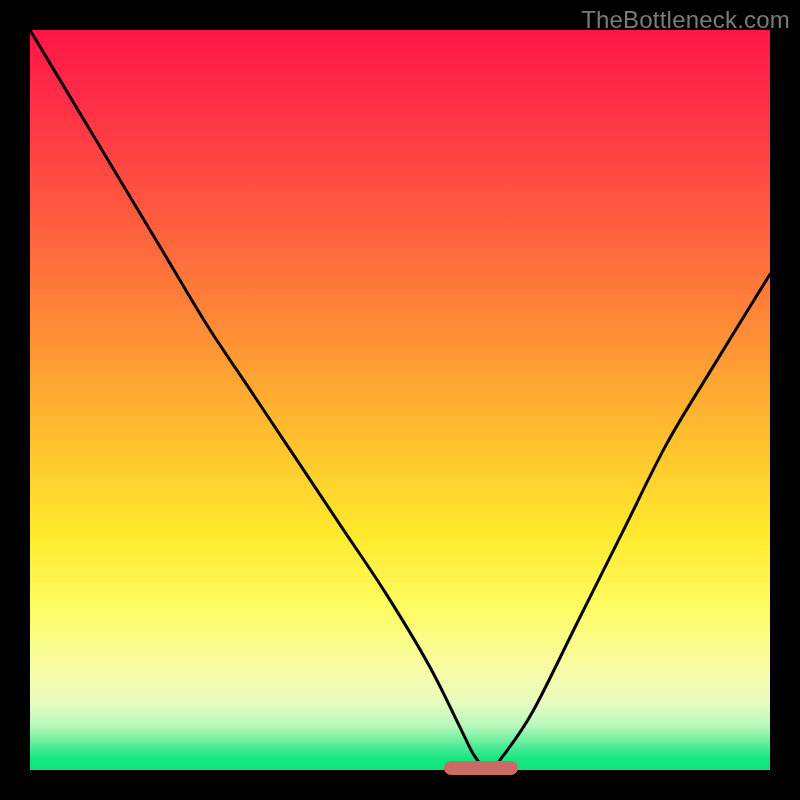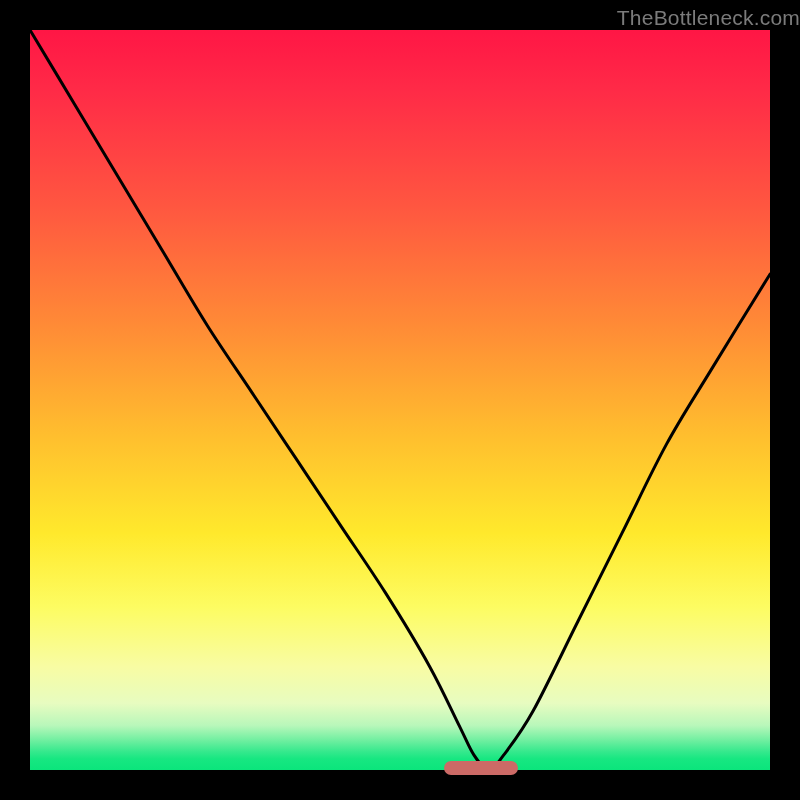--- a/index.html
+++ b/index.html
@@ -38,23 +38,23 @@
       #b8f7ba 94%,
       #6fefa0 96%,
       #36e98d 97.5%,
       #17e781 98.5%,
       #0be57c 100%
     );
   }
   .watermark {
     position: absolute;
     top: 6px;
-    right: 0;
+    right: 10px;
     color: #7b7b7b;
-    font-size: 21px;
+    font-size: 24px;
     font-weight: 500;
     letter-spacing: 0.2px;
     user-select: none;
   }
   svg.curve {
     position: absolute;
     left: 0;
     top: 0;
     width: 740px;
     height: 740px;

